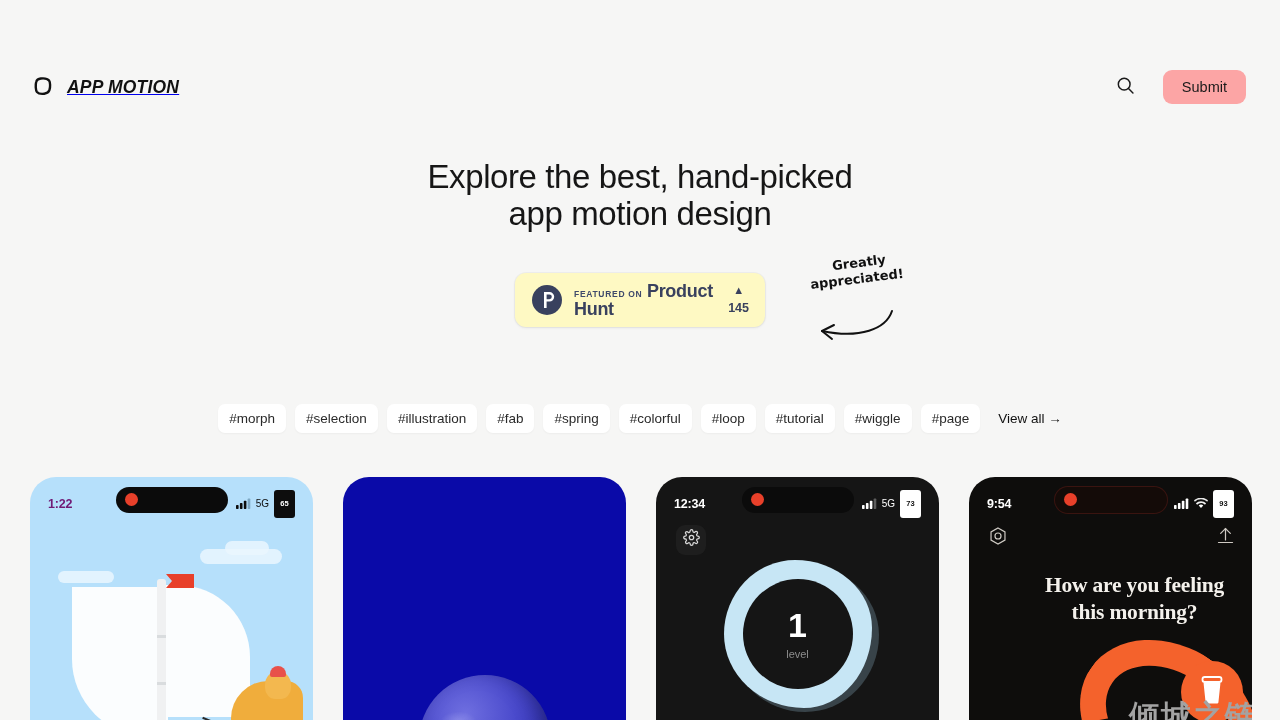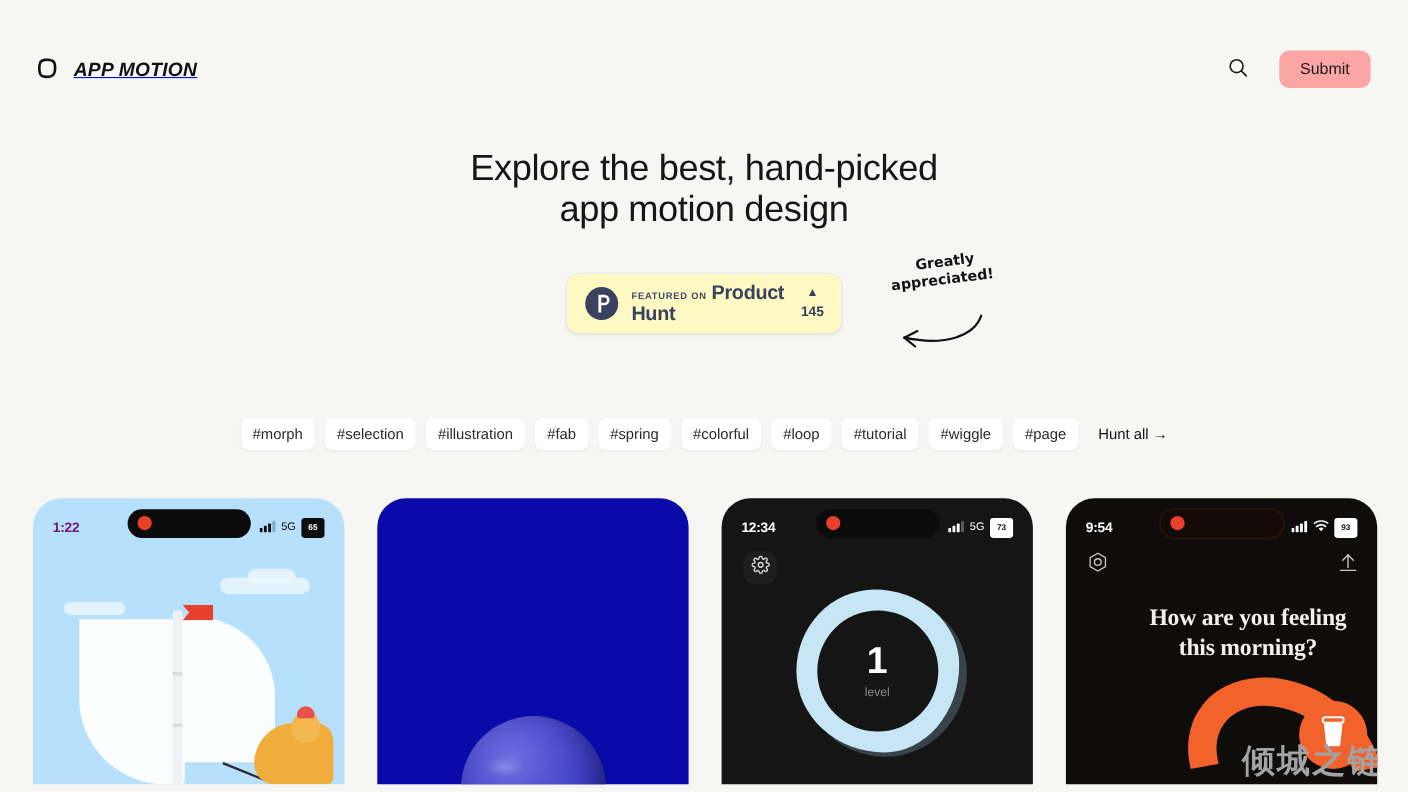--- a/index.html
+++ b/index.html
@@ -11,20 +11,21 @@
     color: #111;
   }
 
   
   .header {
     height: 110px;
     display: flex;
     align-items: center;
     justify-content: space-between;
     padding: 16px 34px 0 32px;
+    margin-top: 24px;
   }
   .brand { display: flex; align-items: center; gap: 13px; }
   .brand-mark { width: 22px; height: 22px; display: block; }
   .brand-name {
     font-size: 17.5px;
     font-weight: 800;
     letter-spacing: 0.2px;
     font-style: italic;
     color: #111;
   }
@@ -170,21 +171,21 @@
     display: flex;
     align-items: center;
     justify-content: space-between;
     padding: 12px 18px 0 18px;
     z-index: 6;
   }
   .sb-time { font-size: 12.5px; font-weight: 700; letter-spacing: -0.2px; }
   .sb-right { display: flex; align-items: center; gap: 5px; }
   .sb-net { font-size: 10px; font-weight: 400; }
   .batt {
-    width: 21px; height: 18px;
+    width: 21px; height: 28px;
     border-radius: 3px;
     display: flex; align-items: center; justify-content: center;
     font-size: 7.5px; font-weight: 700;
   }
   .island {
     position: absolute;
     left: 50%; transform: translateX(-50%);
     top: 10px;
     width: 112px; height: 26px;
     border-radius: 14px;
@@ -426,21 +427,21 @@
   <button class="chip">#morph</button>
   <button class="chip">#selection</button>
   <button class="chip">#illustration</button>
   <button class="chip">#fab</button>
   <button class="chip">#spring</button>
   <button class="chip">#colorful</button>
   <button class="chip">#loop</button>
   <button class="chip">#tutorial</button>
   <button class="chip">#wiggle</button>
   <button class="chip">#page</button>
-  <a class="view-all" href="#">Hunt all →</a>
+  <a class="view-all" href="#">View all →</a>
 </div>
 
 <div class="grid">
 
   <div class="card c1">
     <div class="statusbar">
       <span class="sb-time" style="color:#701a75">1:22</span>
       <span class="sb-right">
         <span>
           <svg width="15" height="11" viewBox="0 0 15 11">

